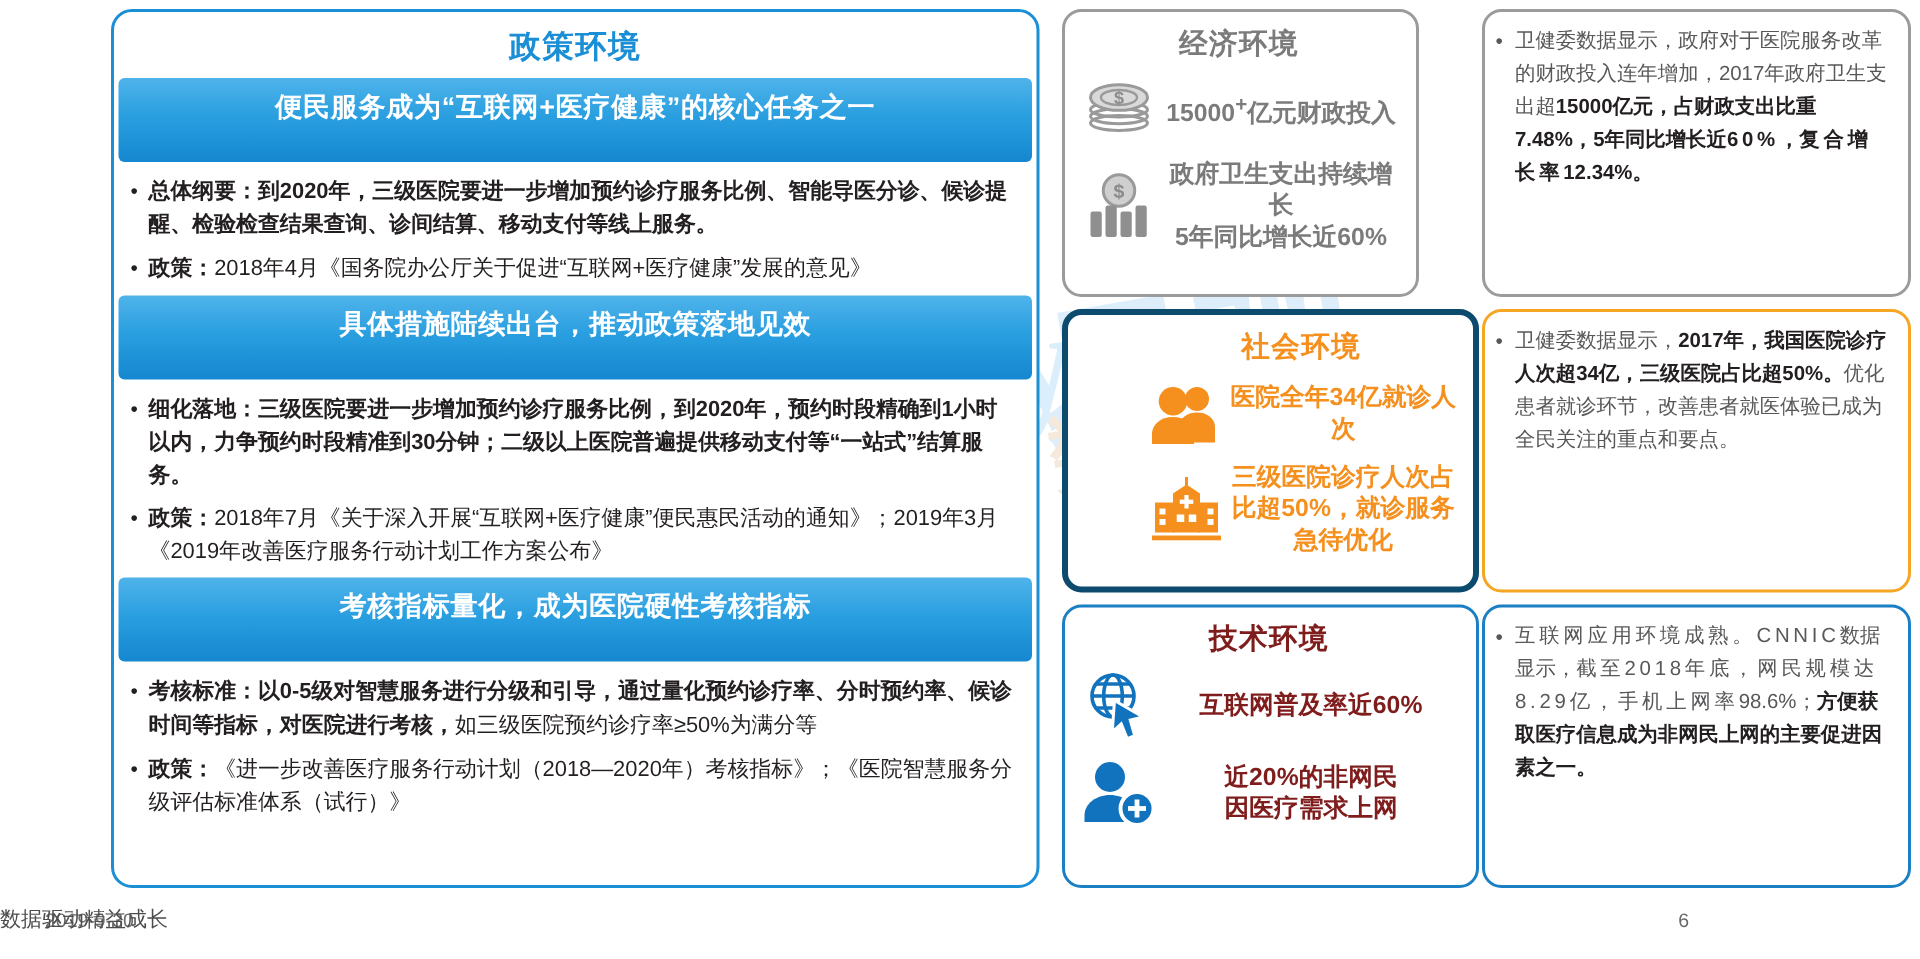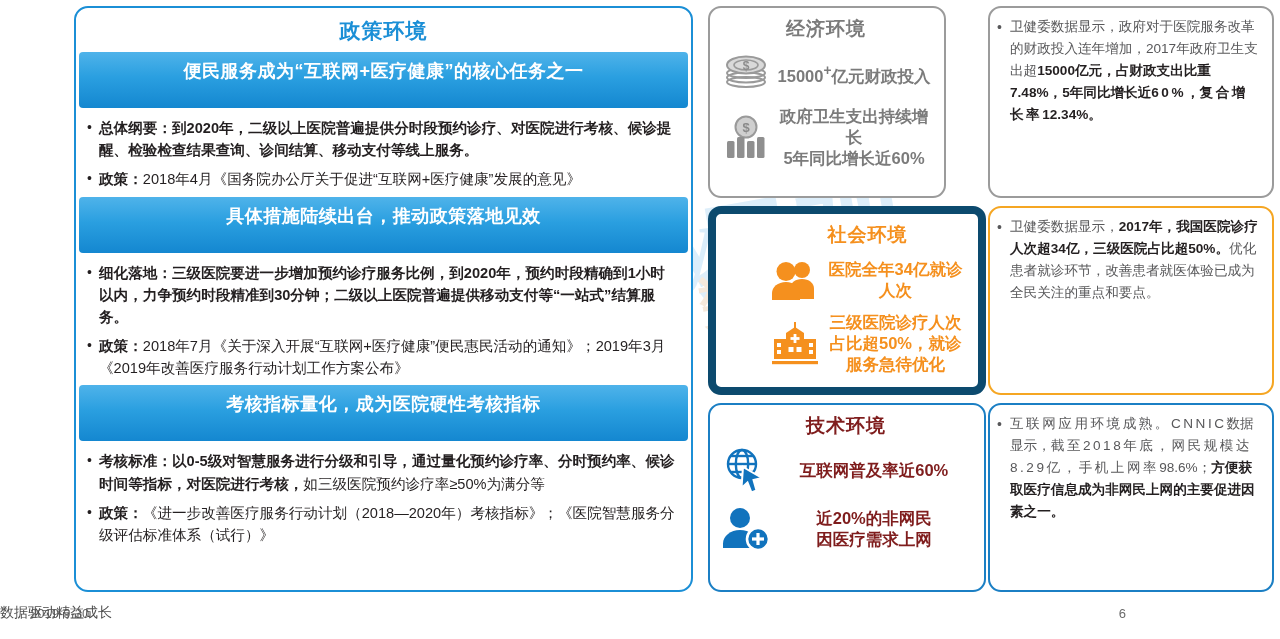--- a/index.html
+++ b/index.html
@@ -136,21 +136,21 @@
     width: 286px; height: 192px;
     box-sizing: border-box;
     border: 2px solid #9b9b9b;
     border-radius: 13px;
     background: #ffffff;
     display: flex;
   }
   #society-card {
     left: 708px; top: 206px;
     width: 278px; height: 189px;
-    border: 8px solid #0c4a6e;
+    border: 4px solid #0c4a6e;
     padding-left: 43px;
   }
   #society-note {
     position: absolute;
     left: 988px; top: 206px;
     width: 286px; height: 189px;
     box-sizing: border-box;
     border: 2px solid #f5a623;
     border-radius: 13px;
     background: #ffffff;
@@ -260,21 +260,21 @@
 <div id="slide">
 
   <div id="policy-panel">
     <div id="policy-title">政策环境</div>
 
     <div>
       <div class="policy-bar">便民服务成为“互联网+医疗健康”的核心任务之一</div>
       <div class="policy-body">
         <div class="pbullet">
           <span class="pdot">•</span>
-          <span class="ptext"><b>总体纲要：到2020年，二级以上医院普遍提供分时段预约诊疗、对医院进行考核、候诊提醒、检验检查结果查询、诊间结算、移动支付等线上服务。</b></span>
+          <span class="ptext"><b>总体纲要：到2020年，三级医院要进一步增加预约诊疗服务比例、智能导医分诊、候诊提醒、检验检查结果查询、诊间结算、移动支付等线上服务。</b></span>
         </div>
         <div class="pbullet">
           <span class="pdot">•</span>
           <span class="ptext"><b>政策：</b>2018年4月《国务院办公厅关于促进“互联网+医疗健康”发展的意见》</span>
         </div>
       </div>
     </div>
 
     <div>
       <div class="policy-bar">具体措施陆续出台，推动政策落地见效</div>

